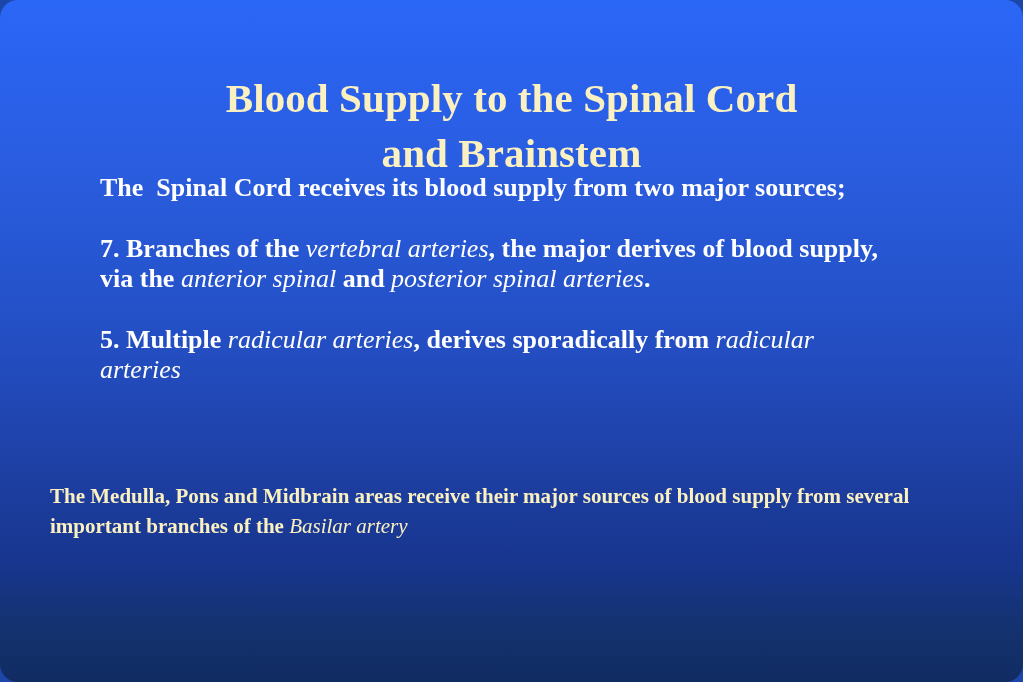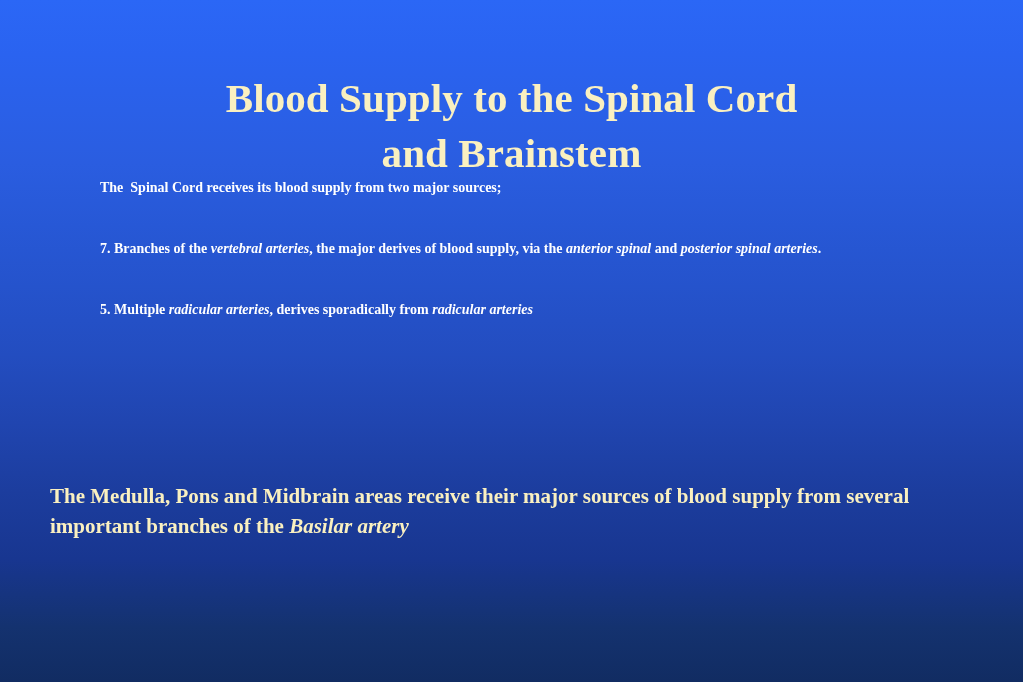--- a/index.html
+++ b/index.html
@@ -29,20 +29,21 @@
       #2758d6 33%,
       #2553cc 42%,
       #234dc0 52%,
       #2045b0 62%,
       #1c3d9e 72%,
       #183690 82%,
       #14326f 92%,
       #112c62 100%
     );
     overflow: hidden;
+    border-radius: 18px;
   }
 
   
   .title {
     position: absolute;
     left: 0;
     top: 44px;
     width: 1023px;
     text-align: center;
     color: #faf0c0;
@@ -57,41 +58,41 @@
   }
 
   
   .body-block {
     position: absolute;
     left: 100px;
     top: 173px;
     width: 800px;
     color: #ffffff;
     font-weight: bold;
-    font-size: 14px;
+    font-size: 26px;
     line-height: 30px;
   }
 
   .para {
     margin: 0;
     white-space: pre-wrap;
   }
 
   .para-lead {
     margin-bottom: 31px;
   }
 
   .para-item1 {
     margin-bottom: 31px;
   }
 
   .para em,
   .bottom-para em {
     font-style: italic;
-    font-weight: bold;
+    font-weight: normal;
   }
 
   
   .bottom-para {
     position: absolute;
     left: 50px;
     top: 481px;
     width: 900px;
     margin: 0;
     color: #faf0c0;

